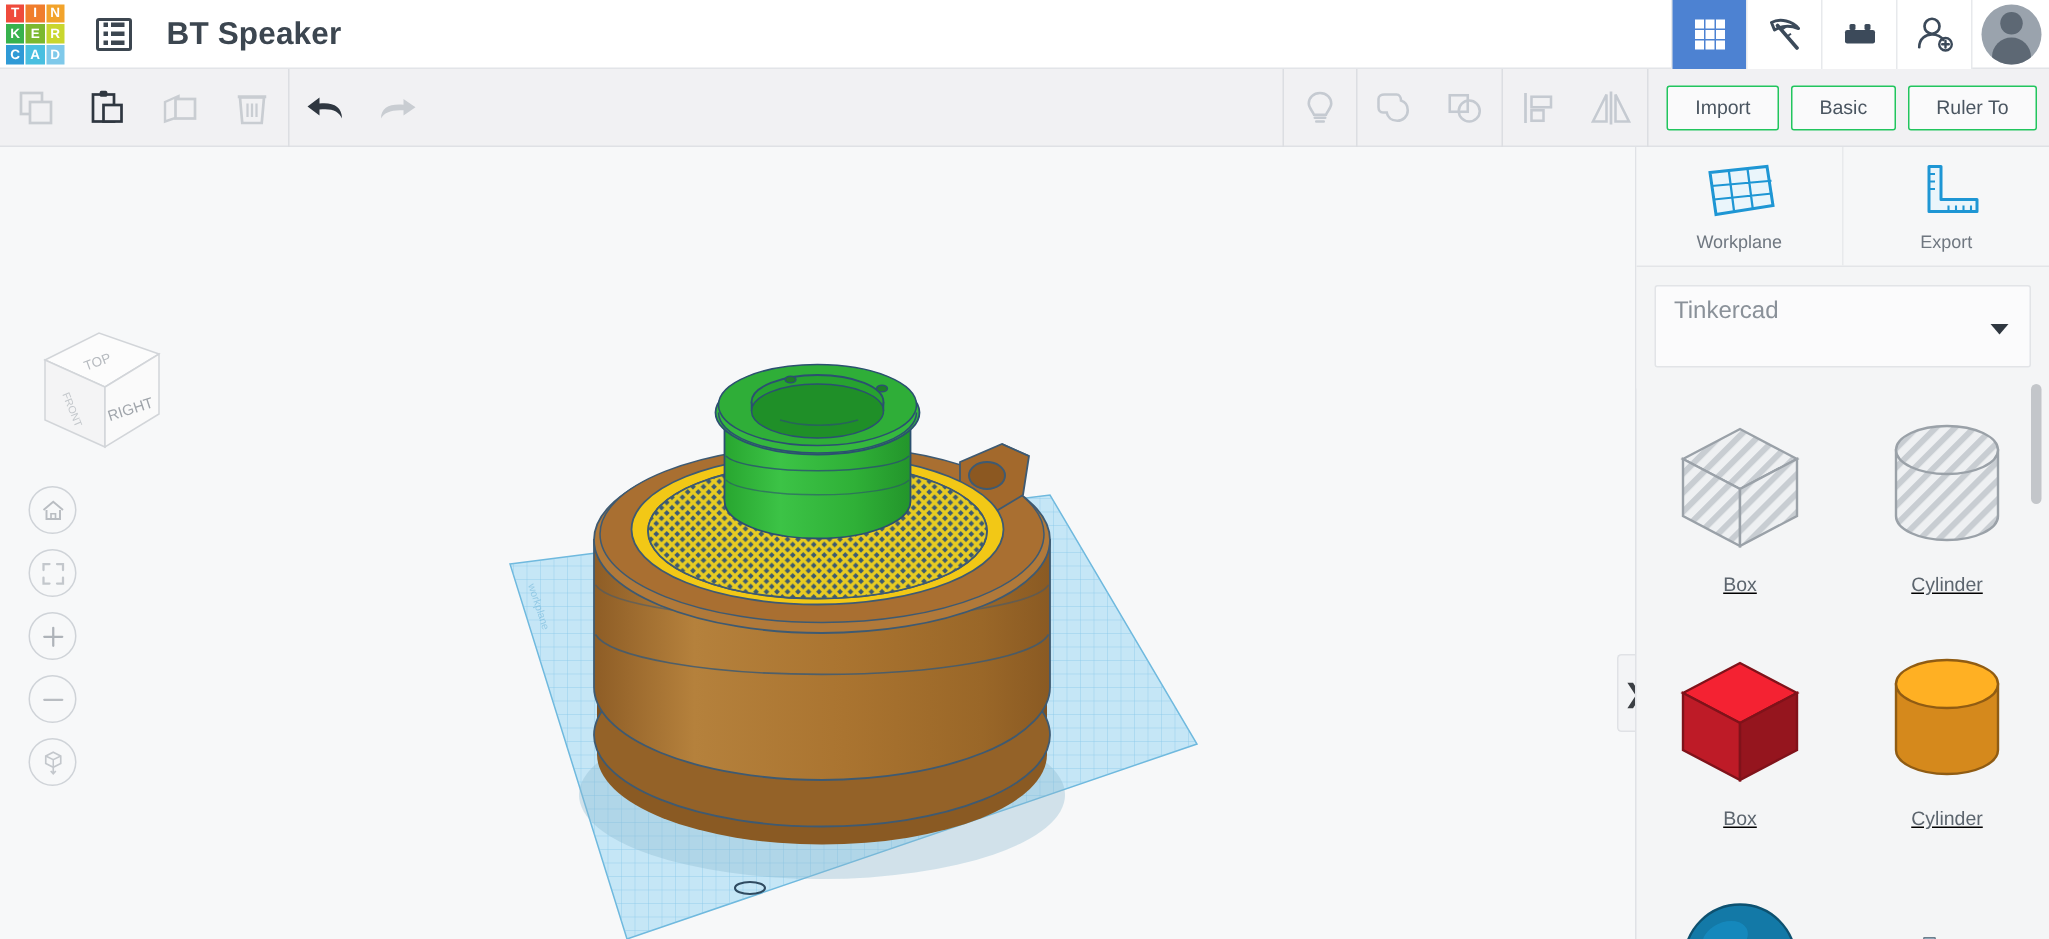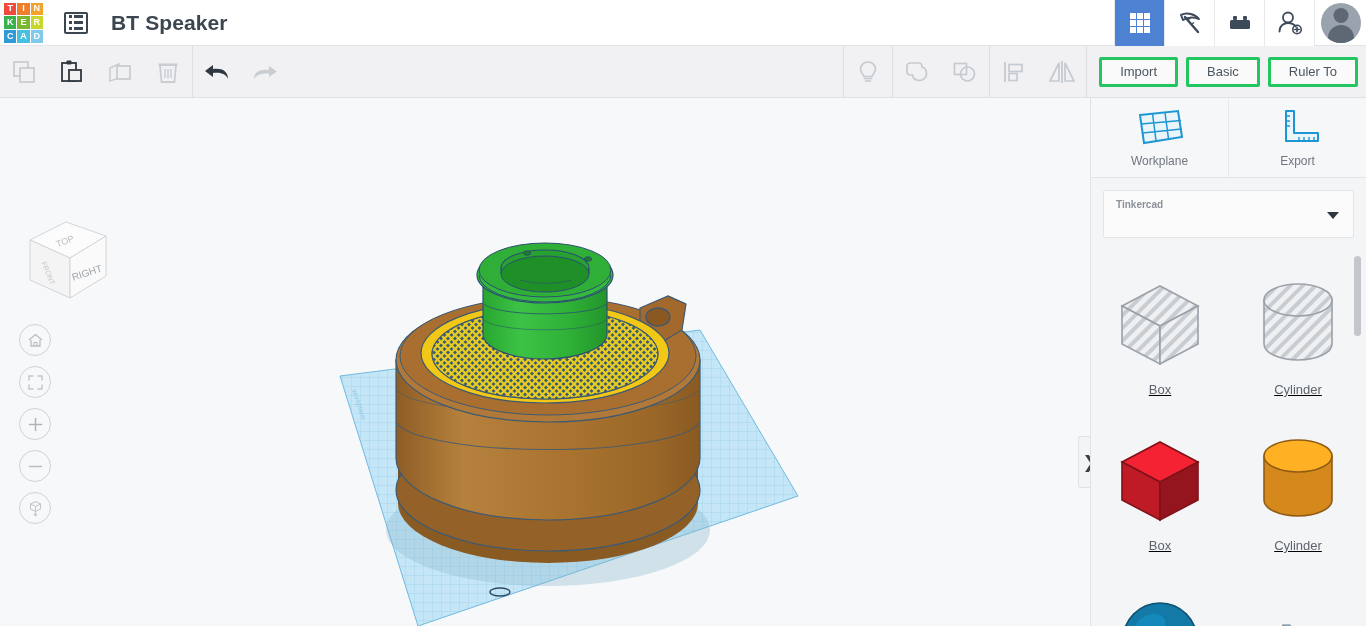--- a/index.html
+++ b/index.html
@@ -78,21 +78,21 @@
   }
   .tool-grp { display: flex; align-items: center; height: 52px; }
   .tbtn {
     width: 48px; height: 52px; display: flex;
     align-items: center; justify-content: center;
   }
   .sep { width: 1px; height: 52px; background: #dcdee2; }
   .flexpad { flex: 1; }
   .rbtn {
     height: 30px; padding: 0 18px; margin-right: 8px;
-    background: #fafafb; border: 3px solid #22c55e; border-radius: 2px;
+    background: #fafafb; border: 1px solid #22c55e; border-radius: 2px;
     font-size: 13px; color: #4a5560; display: flex; align-items: center;
     font-family: "Liberation Sans", sans-serif;
   }
 
   
   .canvas {
     position: absolute; left: 0; top: 98px; width: 1090px; height: 528px;
     background: #f7f8f9; overflow: hidden;
   }
   .viewcube {
@@ -126,21 +126,21 @@
     flex: 1; display: flex; flex-direction: column;
     align-items: center; justify-content: center; gap: 7px;
   }
   .rp-tool + .rp-tool { border-left: 1px solid #e8eaec; }
   .rp-tool-label { font-size: 12px; color: #6f7780; }
   .rp-select-wrap { padding: 12px 12px 14px 12px; background: #f4f5f6; }
   .rp-select {
     background: #fbfbfc; border: 1px solid #e2e4e7; border-radius: 2px;
     padding: 8px 12px 10px 12px; position: relative;
   }
-  .rp-sel-small { font-size: 10px; color: #8a9199; margin-bottom: 17px; font-weight: bold; }
+  .rp-sel-small { font-size: 16px; color: #8a9199; margin-bottom: 17px; }
   .rp-sel-big { font-size: 17px; color: #3f4953; }
   .rp-caret {
     position: absolute; right: 14px; top: 50%; margin-top: -2px;
     width: 0; height: 0; border-left: 6px solid transparent;
     border-right: 6px solid transparent; border-top: 7px solid #2f3740;
   }
   .shapes {
     position: absolute; left: 0; top: 156px; width: 276px; height: 372px;
     overflow: hidden;
   }

